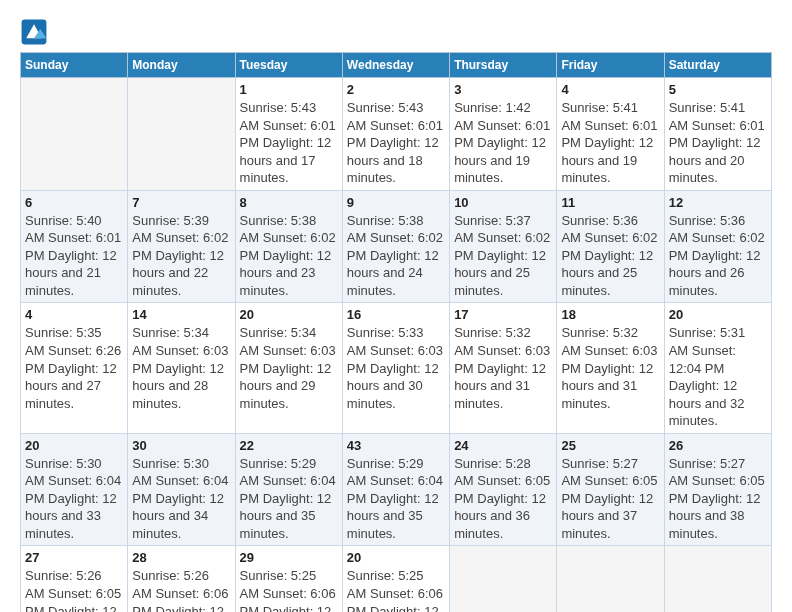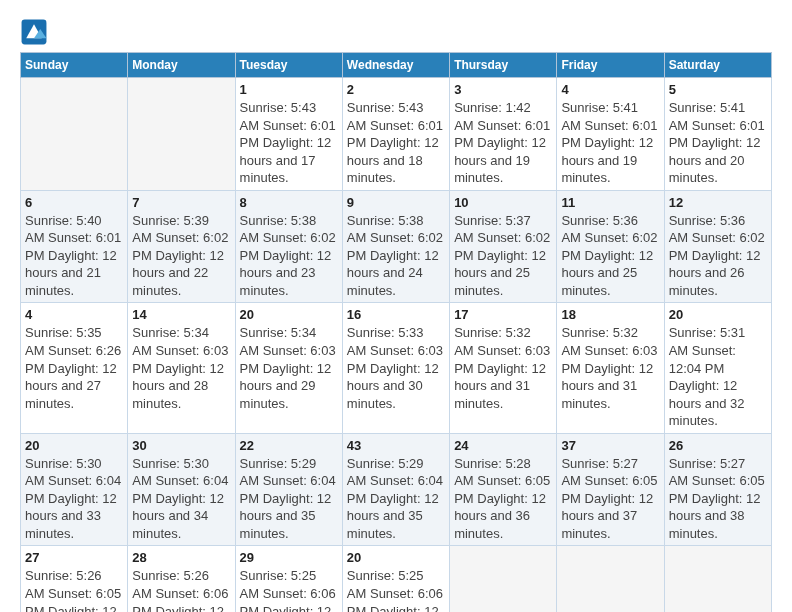--- a/index.html
+++ b/index.html
@@ -286,21 +286,21 @@
 Sunset: 6:04 PM
 Daylight: 12 hours and 35 minutes.</div>
           </td>
           <td>
             <span class="day-num">24</span>
             <div class="cell-info">Sunrise: 5:28 AM
 Sunset: 6:05 PM
 Daylight: 12 hours and 36 minutes.</div>
           </td>
           <td>
-            <span class="day-num">37</span>
+            <span class="day-num">25</span>
             <div class="cell-info">Sunrise: 5:27 AM
 Sunset: 6:05 PM
 Daylight: 12 hours and 37 minutes.</div>
           </td>
           <td>
             <span class="day-num">26</span>
             <div class="cell-info">Sunrise: 5:27 AM
 Sunset: 6:05 PM
 Daylight: 12 hours and 38 minutes.</div>
           </td>

